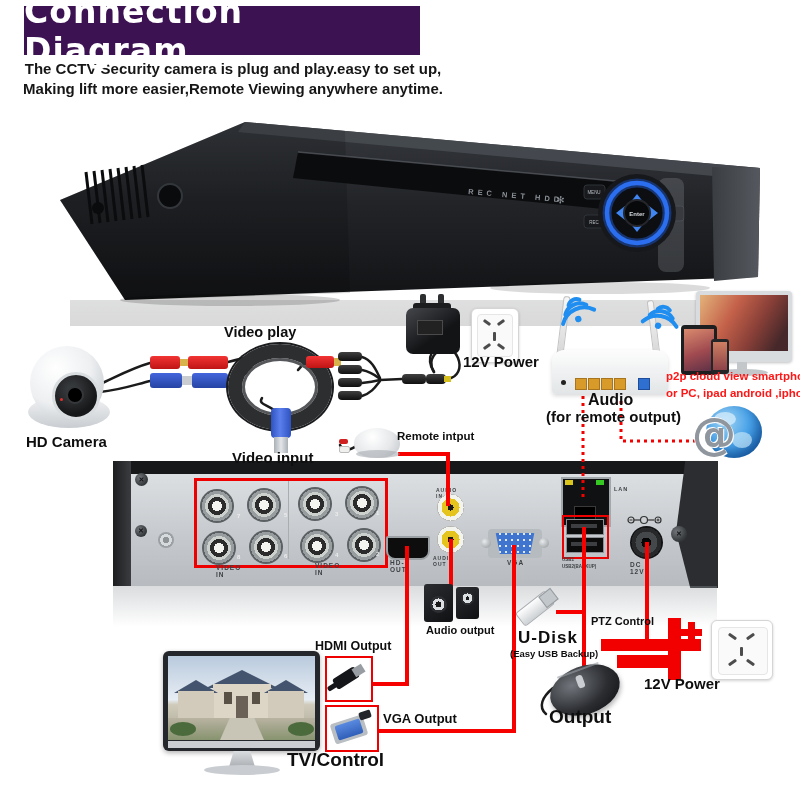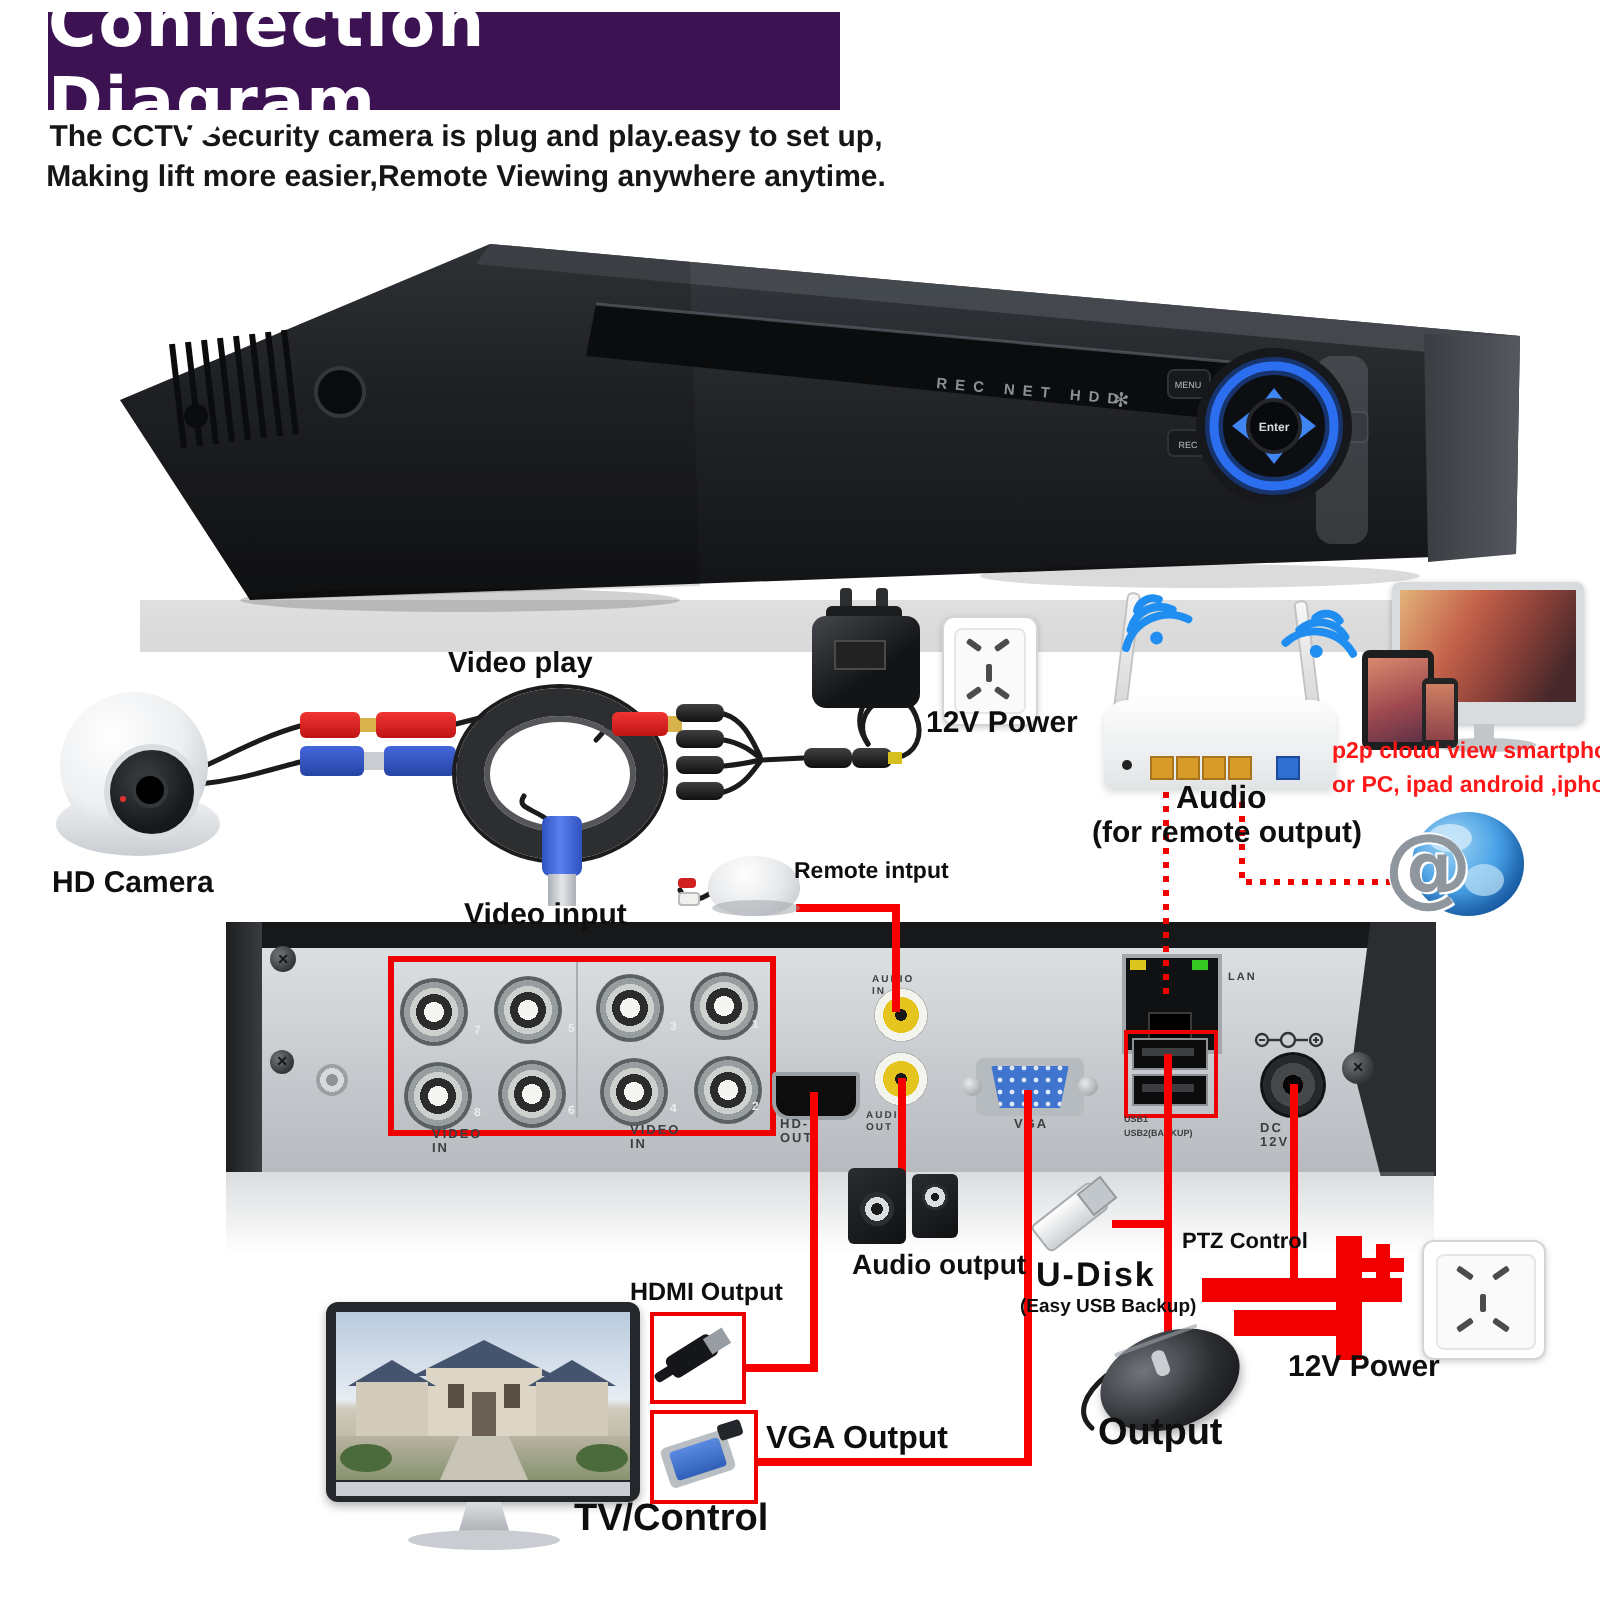--- a/index.html
+++ b/index.html
@@ -367,31 +367,31 @@
       <span class="abs" style="left:6px;top:14px;width:26px;height:12px;background:#15161a;border-radius:3px;transform:rotate(-32deg)"></span>
       <span class="abs" style="left:26px;top:8px;width:11px;height:9px;background:#979da2;transform:rotate(-32deg)"></span>
       <span class="abs" style="left:0px;top:26px;width:12px;height:5px;background:#15161a;border-radius:2px;transform:rotate(-32deg)"></span>
     </div>
 
     <div class="abs" style="left:325px;top:705px;width:50px;height:43px;background:#fff;border:2.5px solid #ee0000">
       <span class="abs" style="left:5px;top:12px;width:34px;height:21px;background:#b9bec2;border-radius:3px;transform:rotate(-18deg)"></span>
       <span class="abs" style="left:9px;top:15px;width:26px;height:15px;background:linear-gradient(#5a8ae0,#2f5fb8);border-radius:2px;transform:rotate(-18deg)"></span>
       <span class="abs" style="left:32px;top:4px;width:12px;height:8px;background:#23262a;border-radius:2px;transform:rotate(-18deg)"></span>
     </div>
-    <div class="lbl" style="left:383px;top:711px;font-size:16px">VGA Output</div>
+    <div class="lbl" style="left:383px;top:711px;font-size:13px">VGA Output</div>
 
     <div class="abs" style="left:424px;top:584px;width:29px;height:38px;border-radius:3px;background:linear-gradient(145deg,#2a2c30,#101113)">
       <span class="abs" style="left:6px;top:12px;width:17px;height:17px;border-radius:50%;
             background:radial-gradient(circle,#1a1a1a 0 3px,#dcdfe2 3px 6px,#2c2e31 6px)"></span>
     </div>
     <div class="abs" style="left:456px;top:587px;width:23px;height:32px;border-radius:3px;background:linear-gradient(145deg,#2a2c30,#101113)">
       <span class="abs" style="left:5px;top:5px;width:13px;height:13px;border-radius:50%;
             background:radial-gradient(circle,#1a1a1a 0 2px,#dcdfe2 2px 5px,#2c2e31 5px)"></span>
     </div>
-    <div class="lbl" style="left:426px;top:624px;font-size:14px">Audio output</div>
+    <div class="lbl" style="left:426px;top:624px;font-size:11px">Audio output</div>
 
     <div class="abs" style="left:516px;top:600px;width:36px;height:15px;background:linear-gradient(#fefefe,#cdd1d4);border:1px solid #a8acb0;border-radius:3px;transform:rotate(-38deg)"></div>
     <div class="abs" style="left:541px;top:591px;width:13px;height:12px;background:#c2c7cb;border:1px solid #979b9f;transform:rotate(-38deg)"></div>
     <div class="lbl" style="left:518px;top:628px;font-size:17px;letter-spacing:1px">U-Disk</div>
     <div class="lbl" style="left:510px;top:648px;font-size:9.5px">(Easy USB Backup)</div>
 
     <div class="abs" style="left:549px;top:666px;width:72px;height:48px;border-radius:50%;transform:rotate(-20deg);
          background:radial-gradient(ellipse at 35% 32%,#72767c,#2b2d31 55%,#0d0e10);box-shadow:0 3px 5px rgba(0,0,0,.3)">
       <span class="abs" style="left:31px;top:8px;width:7px;height:13px;border-radius:3px;background:#caced2"></span>
       <span class="abs" style="left:14px;top:2px;width:44px;height:2px;background:#9aa0a6;opacity:.6;border-radius:2px"></span>

